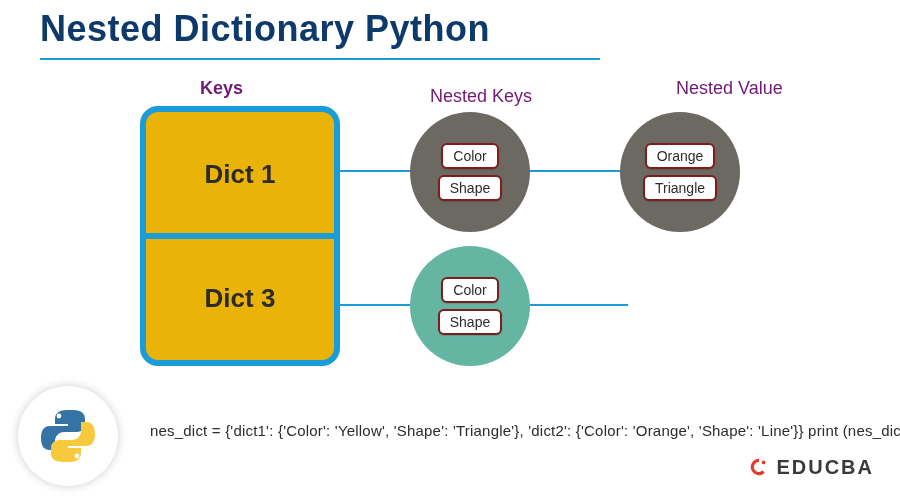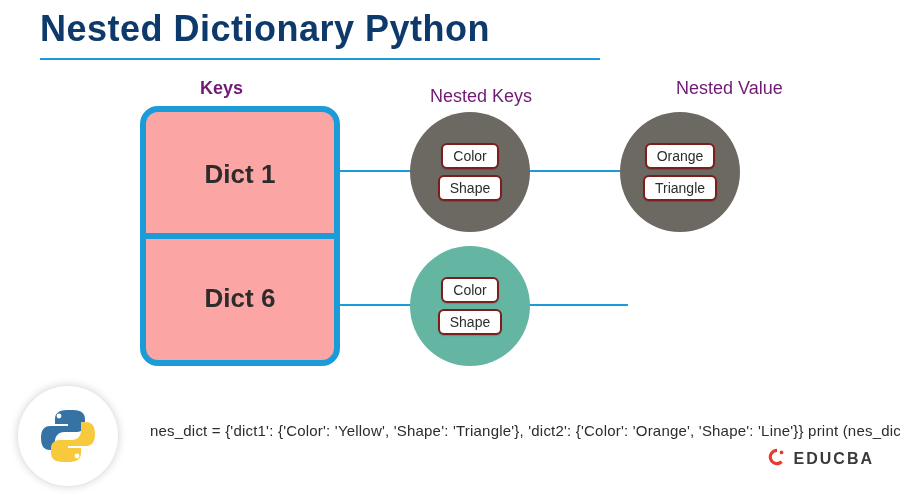--- a/index.html
+++ b/index.html
@@ -42,21 +42,21 @@
   .nv-label { top: 0; left: 500px; margin-left: 36px; }
 
   .keys-box {
     position: absolute;
     top: 28px;
     left: 0;
     width: 200px;
     height: 260px;
     border: 6px solid #1b9bd8;
     border-radius: 18px;
-    background: #fca5a5;
+    background: #eab308;
   }
   .keys-divider {
     position: absolute;
     top: 50%;
     left: 0; right: 0;
     height: 6px;
     background: #1b9bd8;
     transform: translateY(-50%);
   }
   .dict-cell {
@@ -135,26 +135,26 @@
     background: #fff;
     box-shadow: 0 0 10px rgba(0,0,0,0.2);
     display: flex;
     align-items: center;
     justify-content: center;
   }
 
   .brand {
     position: absolute;
     right: 26px;
-    bottom: 32px;
-    display: flex;
-    align-items: flex-end;
+    bottom: 21px;
+    display: flex;
+    align-items: flex-start;
     gap: 6px;
     font-weight: 700;
-    font-size: 16px;
+    font-size: 20px;
     letter-spacing: 2px;
     color: #3a3a3a;
   }
   .brand-icon {
     width: 22px;
     height: 22px;
   }
 </style>
 </head>
 <body>
@@ -169,21 +169,21 @@
   <div class="col-label nv-label">Nested Value</div>
 
   <div class="line l1a"></div>
   <div class="line l1b"></div>
   <div class="line l2a"></div>
   <div class="line l2b"></div>
 
   <div class="keys-box">
     <div class="keys-divider"></div>
     <div class="dict-cell top">Dict 1</div>
-    <div class="dict-cell bottom">Dict 6</div>
+    <div class="dict-cell bottom">Dict 3</div>
   </div>
 
   <div class="circle gray c-nk1">
     <div class="chip">Color</div>
     <div class="chip">Shape</div>
   </div>
   <div class="circle gray c-nv1">
     <div class="chip">Orange</div>
     <div class="chip">Triangle</div>
   </div>

